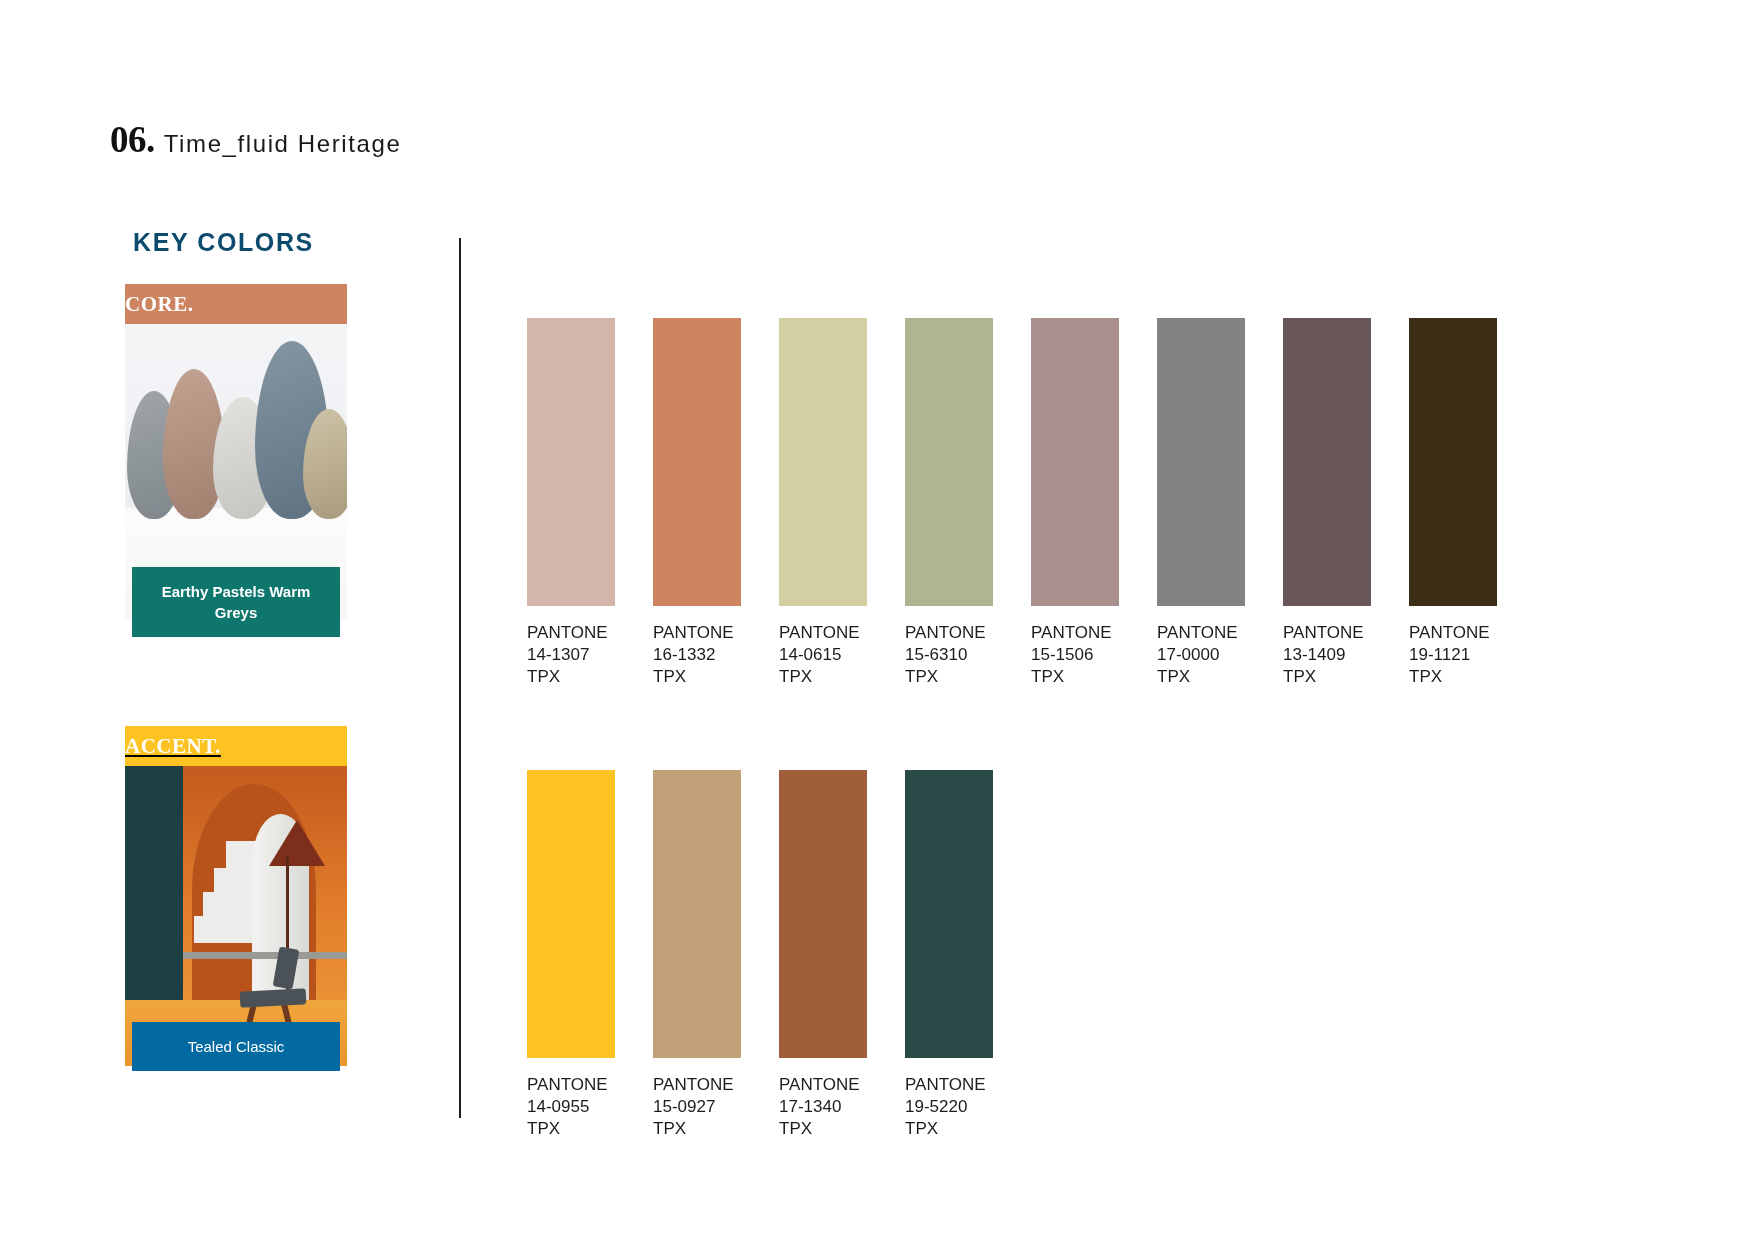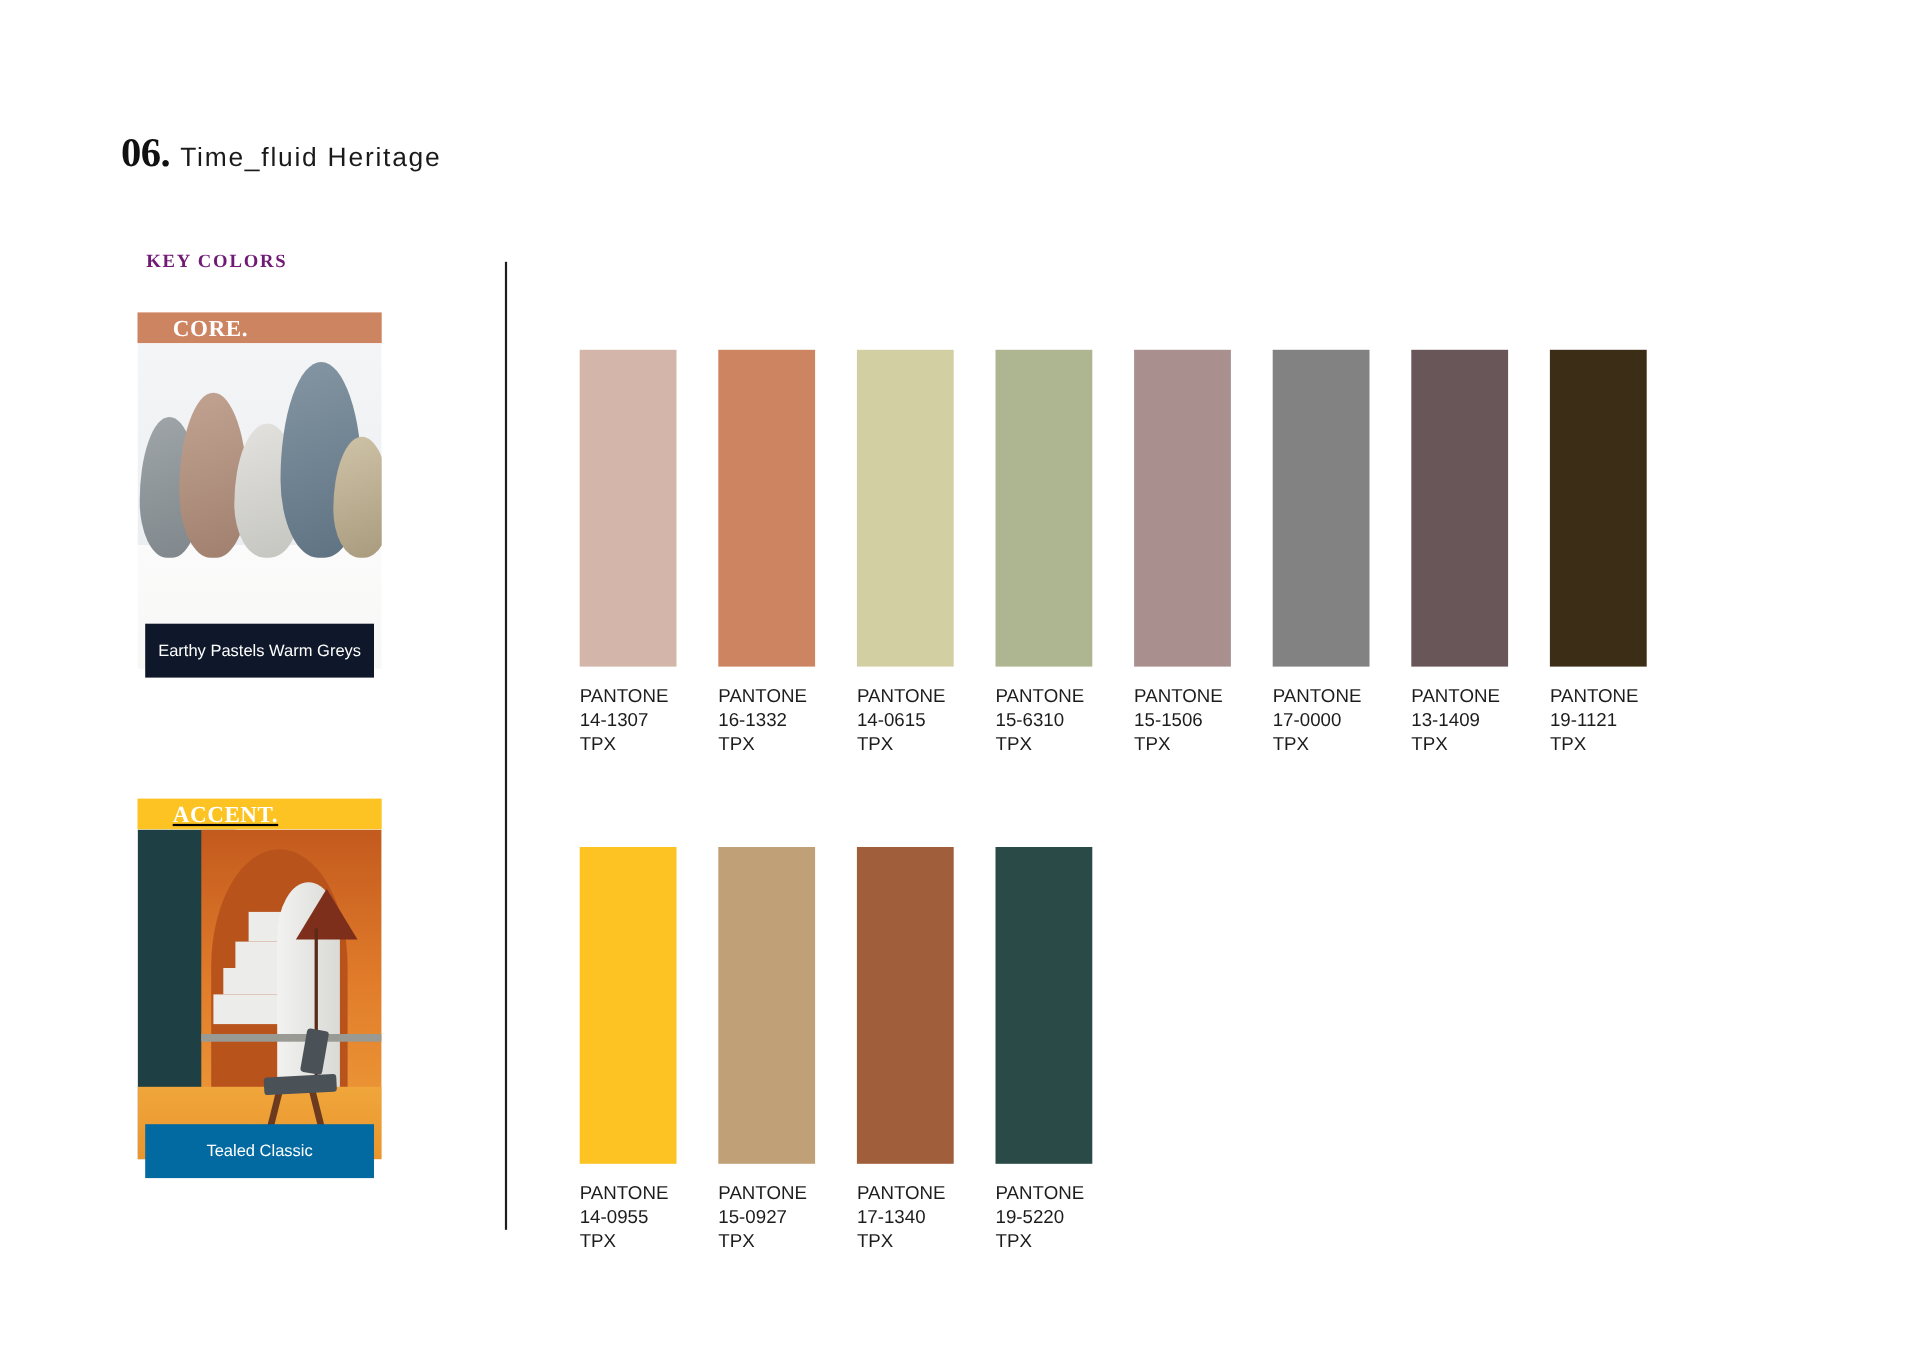--- a/index.html
+++ b/index.html
@@ -19,36 +19,36 @@
   }
   .header-title {
     font-family: "Liberation Sans", sans-serif;
     font-size: 24px; font-weight: 400; color: #1a1a1a;
     letter-spacing: 1.6px; margin-left: 9px;
   }
 
   
   .key-colors-label {
     position: absolute; left: 133px; top: 228px;
-    font-family: Liberation Serif, serif;
-    font-size: 17px; font-weight: 700; color: #701a75; letter-spacing: 1.6px;
+    font-family: Liberation Sans, sans-serif;
+    font-size: 25px; font-weight: 700; color: #0c4a6e; letter-spacing: 1.6px;
   }
 
   .divider {
     position: absolute; left: 459px; top: 238px;
     width: 2px; height: 880px; background: #1d1d1d;
   }
 
   .card { position: absolute; width: 222px; }
   .card-core { left: 125px; top: 284px; }
   .card-accent { left: 125px; top: 726px; text-decoration: underline; }
 
   .card-banner {
-    position: relative; height: 28px;
-    display: flex; align-items: center; padding-left: 32px;
+    position: relative; height: 40px;
+    display: flex; align-items: center; padding-left: 0;
   }
   .card-banner-text {
     font-family: "Liberation Serif", serif;
     font-size: 21px; font-weight: 700; color: #ffffff; letter-spacing: 0.5px;
   }
 
   .card-photo { position: relative; width: 222px; height: 296px; overflow: hidden; }
   .card-photo-accent { height: 300px; }
 
   .card-caption {
@@ -137,21 +137,21 @@
         <div class="vase-neck n3"></div>
         <div class="vase-neck n4"></div>
         <div class="vase-neck n5"></div>
         <div class="vase v1"></div>
         <div class="vase v2"></div>
         <div class="vase v3"></div>
         <div class="vase v4"></div>
         <div class="vase v5"></div>
       </div>
     </div>
-    <div class="card-caption caption-core" style="background: #0f172a;">Earthy Pastels
+    <div class="card-caption caption-core" style="background: #0f766e; font-weight: bold;">Earthy Pastels
 Warm Greys</div>
   </div>
 
   <div class="card card-accent">
     <div class="card-banner" style="background: rgb(252, 195, 35);">
       <span class="card-banner-text">ACCENT.</span>
     </div>
     <div class="card-photo card-photo-accent">
       <div class="room-scene">
         <div class="room-teal"></div>

